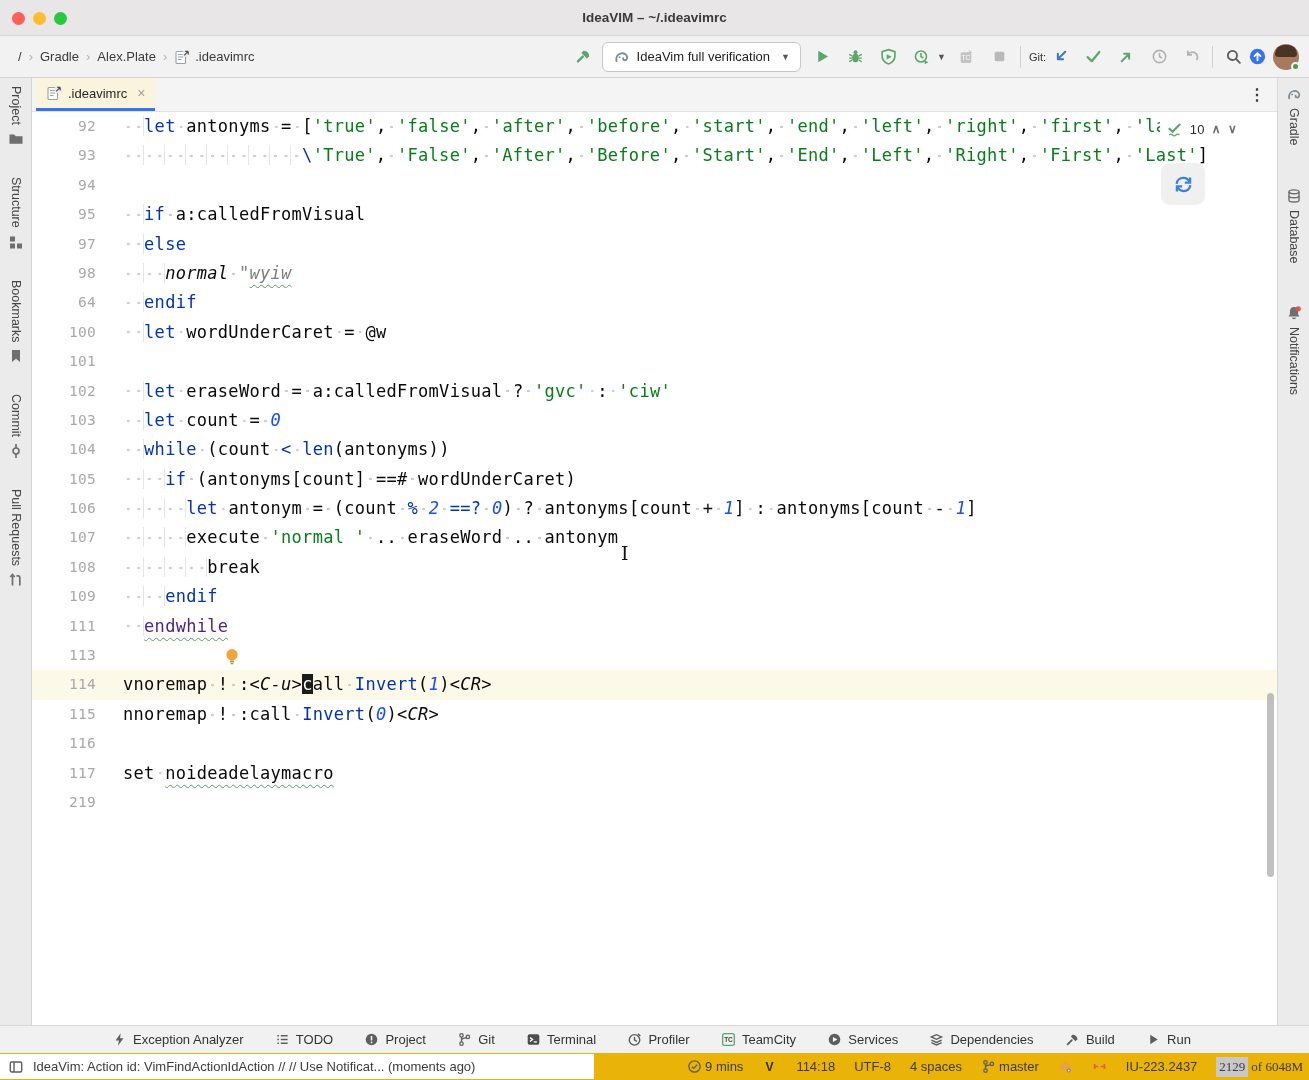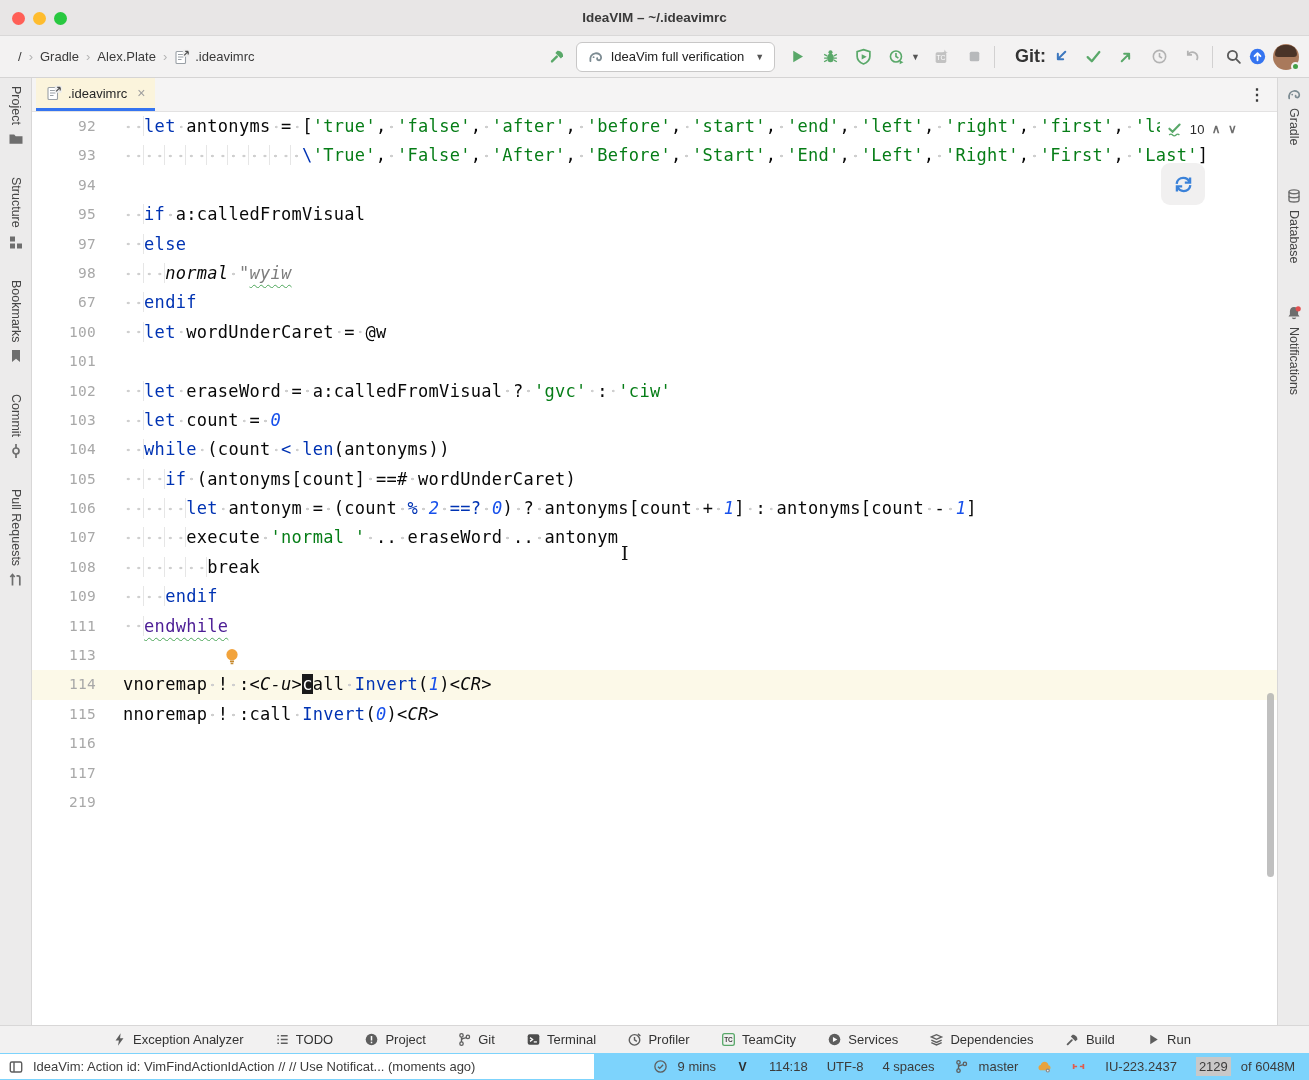--- a/index.html
+++ b/index.html
@@ -20,21 +20,21 @@
   .crumb{cursor:default;}
   .crumb-sep{color:#B3B3B3;font-size:13px;}
   .crumb-file{display:flex;align-items:center;gap:5px;}
   .tbi{width:24px;height:24px;display:inline-flex;align-items:center;justify-content:center;border-radius:4px;}
   .tbi svg{width:17px;height:17px;}
   .combo{display:flex;align-items:center;gap:7px;background:#FFFFFF;border:1px solid #C8C7C7;
     border-radius:6px;height:30px;padding:0 10px;margin:0 10px 0 6px;font-size:13px;color:#222;}
   .combo .carat{font-size:9px;color:#555;margin-left:4px;}
   .tgroup{display:flex;align-items:center;gap:9px;}
   .tdiv{width:1px;height:22px;background:#D2D1D1;margin:0 8px;}
-  .git-label{font-size:18px;font-weight:700;color:#333;margin-right:2px;margin-left:12px;}
+  .git-label{font-size:11px;font-weight:400;color:#333;margin-right:2px;}
   .avatar{width:26px;height:26px;border-radius:50%;position:relative;
     background:#A9795B;overflow:visible;margin-left:4px;}
   .avatar .hair{position:absolute;left:2px;top:1px;width:22px;height:12px;border-radius:11px 11px 4px 4px;background:#4A3428;}
   .avatar .dot{position:absolute;right:-1px;bottom:-1px;width:9px;height:9px;border-radius:50%;
     background:#43A047;border:2px solid #F3F2F2;}
   
   .main{position:absolute;left:0;top:78px;width:100%;height:947px;display:flex;}
   .stripe{width:32px;background:#ECEBEB;display:flex;flex-direction:column;align-items:center;font-size:12.5px;color:#454545;}
   .stripe.left{border-right:1px solid #D8D7D7;}
   .stripe.right{border-left:1px solid #D8D7D7;}
@@ -84,29 +84,29 @@
   .vscroll{position:absolute;right:3px;top:581px;width:7px;height:184px;border-radius:4px;background:#ABABAB;opacity:.75;}
   .mouse-ibeam{position:absolute;left:589px;top:430px;font-family:"DejaVu Serif",serif;
     font-size:19px;color:#111;text-shadow:0 0 2px #fff;}
   
   .toolbottom{position:absolute;left:0;top:1025px;width:100%;height:28px;background:#F2F1F1;
     border-top:1px solid #D8D7D7;display:flex;align-items:center;padding:0 118px 0 112px;
     justify-content:space-between;font-size:13px;color:#333;}
   .bt-item{display:flex;align-items:center;gap:6px;white-space:nowrap;}
   .bt-item svg{width:15px;height:15px;}
   
-  .statusbar{position:absolute;left:0;top:1053px;width:100%;height:27px;background:#7dd3fc;
-    display:flex;align-items:center;font-size:13px;color:#3c3c3c;padding-right:14px;}
+  .statusbar{position:absolute;left:0;top:1053px;width:100%;height:27px;background:#eab308;
+    display:flex;align-items:center;font-size:13px;color:#3c3c3c;padding-right:6px;}
   .status-pill{position:absolute;left:0;top:1px;width:594px;height:25px;background:#FFFFFF;
     display:flex;align-items:center;gap:9px;padding:0 10px 0 8px;overflow:hidden;white-space:nowrap;}
   .status-pill svg{flex:none;width:16px;height:16px;}
   .status-right{margin-left:auto;display:flex;align-items:center;gap:19px;}
-  .st-item{display:flex;align-items:center;gap:10px;white-space:nowrap;justify-content:space-between;}
+  .st-item{display:flex;align-items:center;gap:3px;white-space:nowrap;justify-content:space-between;}
   .st-item svg{width:15px;height:15px;}
-  .mem{display:flex;align-items:center;}
+  .mem{display:flex;align-items:center;font-family:Liberation Serif, serif;}
   .mem-used{background:#C9C8C8;padding:2px 3px;}
 </style>
 </head>
 <body>
 
 <div class="window">
 
   <div class="titlebar">
     <div class="lights">
       <span class="light red"></span>
@@ -311,40 +311,40 @@
       </div>
 
       <div class="editor" id="editor">
         <div id="code-lines">
             <div class="crow"><span class="ln">92</span><span class="lc"><span class="sp ind">  </span><span class="k">let</span><span class="sp"> </span><span class="p">antonyms</span><span class="sp"> </span><span class="p">=</span><span class="sp"> </span><span class="p">[</span><span class="s">'true'</span><span class="p">,</span><span class="sp"> </span><span class="s">'false'</span><span class="p">,</span><span class="sp"> </span><span class="s">'after'</span><span class="p">,</span><span class="sp"> </span><span class="s">'before'</span><span class="p">,</span><span class="sp"> </span><span class="s">'start'</span><span class="p">,</span><span class="sp"> </span><span class="s">'end'</span><span class="p">,</span><span class="sp"> </span><span class="s">'left'</span><span class="p">,</span><span class="sp"> </span><span class="s">'right'</span><span class="p">,</span><span class="sp"> </span><span class="s">'first'</span><span class="p">,</span><span class="sp"> </span><span class="s">'last'</span><span class="p">,</span></span></div>
             <div class="crow"><span class="ln">93</span><span class="lc"><span class="sp ind">                 </span><span class="k">\</span><span class="s">'True'</span><span class="p">,</span><span class="sp"> </span><span class="s">'False'</span><span class="p">,</span><span class="sp"> </span><span class="s">'After'</span><span class="p">,</span><span class="sp"> </span><span class="s">'Before'</span><span class="p">,</span><span class="sp"> </span><span class="s">'Start'</span><span class="p">,</span><span class="sp"> </span><span class="s">'End'</span><span class="p">,</span><span class="sp"> </span><span class="s">'Left'</span><span class="p">,</span><span class="sp"> </span><span class="s">'Right'</span><span class="p">,</span><span class="sp"> </span><span class="s">'First'</span><span class="p">,</span><span class="sp"> </span><span class="s">'Last'</span><span class="p">]</span></span></div>
             <div class="crow"><span class="ln">94</span><span class="lc"></span></div>
             <div class="crow"><span class="ln">95</span><span class="lc"><span class="sp ind">  </span><span class="k">if</span><span class="sp"> </span><span class="p">a:calledFromVisual</span></span></div>
             <div class="crow"><span class="ln">97</span><span class="lc"><span class="sp ind">  </span><span class="k">else</span></span></div>
             <div class="crow"><span class="ln">98</span><span class="lc"><span class="sp ind">    </span><span class="i">normal</span><span class="sp"> </span><span class="g">"</span><span class="gw">wyiw</span></span></div>
-            <div class="crow"><span class="ln">67</span><span class="lc"><span class="sp ind">  </span><span class="k">endif</span></span></div>
+            <div class="crow"><span class="ln">64</span><span class="lc"><span class="sp ind">  </span><span class="k">endif</span></span></div>
             <div class="crow"><span class="ln">100</span><span class="lc"><span class="sp ind">  </span><span class="k">let</span><span class="sp"> </span><span class="p">wordUnderCaret</span><span class="sp"> </span><span class="p">=</span><span class="sp"> </span><span class="p">@w</span></span></div>
             <div class="crow"><span class="ln">101</span><span class="lc"></span></div>
             <div class="crow"><span class="ln">102</span><span class="lc"><span class="sp ind">  </span><span class="k">let</span><span class="sp"> </span><span class="p">eraseWord</span><span class="sp"> </span><span class="p">=</span><span class="sp"> </span><span class="p">a:calledFromVisual</span><span class="sp"> </span><span class="p">?</span><span class="sp"> </span><span class="s">'gvc'</span><span class="sp"> </span><span class="p">:</span><span class="sp"> </span><span class="s">'ciw'</span></span></div>
             <div class="crow"><span class="ln">103</span><span class="lc"><span class="sp ind">  </span><span class="k">let</span><span class="sp"> </span><span class="p">count</span><span class="sp"> </span><span class="p">=</span><span class="sp"> </span><span class="n">0</span></span></div>
             <div class="crow"><span class="ln">104</span><span class="lc"><span class="sp ind">  </span><span class="k">while</span><span class="sp"> </span><span class="p">(count</span><span class="sp"> </span><span class="op">&lt;</span><span class="sp"> </span><span class="f">len</span><span class="p">(antonyms))</span></span></div>
             <div class="crow"><span class="ln">105</span><span class="lc"><span class="sp ind">    </span><span class="k">if</span><span class="sp"> </span><span class="p">(antonyms[count]</span><span class="sp"> </span><span class="p">==#</span><span class="sp"> </span><span class="p">wordUnderCaret)</span></span></div>
             <div class="crow"><span class="ln">106</span><span class="lc"><span class="sp ind">      </span><span class="k">let</span><span class="sp"> </span><span class="p">antonym</span><span class="sp"> </span><span class="p">=</span><span class="sp"> </span><span class="p">(count</span><span class="sp"> </span><span class="op">%</span><span class="sp"> </span><span class="n">2</span><span class="sp"> </span><span class="op">==?</span><span class="sp"> </span><span class="n">0</span><span class="p">)</span><span class="sp"> </span><span class="p">?</span><span class="sp"> </span><span class="p">antonyms[count</span><span class="sp"> </span><span class="p">+</span><span class="sp"> </span><span class="n">1</span><span class="p">]</span><span class="sp"> </span><span class="p">:</span><span class="sp"> </span><span class="p">antonyms[count</span><span class="sp"> </span><span class="p">-</span><span class="sp"> </span><span class="n">1</span><span class="p">]</span></span></div>
             <div class="crow"><span class="ln">107</span><span class="lc"><span class="sp ind">      </span><span class="p">execute</span><span class="sp"> </span><span class="s">'normal '</span><span class="sp"> </span><span class="p">..</span><span class="sp"> </span><span class="p">eraseWord</span><span class="sp"> </span><span class="p">..</span><span class="sp"> </span><span class="p">antonym</span></span></div>
             <div class="crow"><span class="ln">108</span><span class="lc"><span class="sp ind">        </span><span class="p">break</span></span></div>
             <div class="crow"><span class="ln">109</span><span class="lc"><span class="sp ind">    </span><span class="k">endif</span></span></div>
             <div class="crow"><span class="ln">111</span><span class="lc"><span class="sp ind">  </span><span class="kw">endwhile</span></span></div>
             <div class="crow"><span class="ln">113</span><span class="lc"><span class="bulb-abs"><svg viewBox="0 0 16 16" xmlns="http://www.w3.org/2000/svg">
                     <circle cx="8" cy="6.8" r="5" fill="#F2A33C"></circle>
                     <path d="M6.2 12.8 H9.8 M6.8 14.6 H9.2" stroke="#C68A2F" stroke-width="1.4"></path>
                   </svg></span></span></div>
             <div class="crow cur"><span class="ln">114</span><span class="lc"><span class="p">vnoremap</span><span class="sp"> </span><span class="p">!</span><span class="sp"> </span><span class="p">:</span><span class="i">&lt;C-u&gt;</span><span class="c">c</span><span class="p">all</span><span class="sp"> </span><span class="f">Invert</span><span class="p">(</span><span class="n">1</span><span class="p">)</span><span class="i">&lt;CR&gt;</span></span></div>
             <div class="crow"><span class="ln">115</span><span class="lc"><span class="p">nnoremap</span><span class="sp"> </span><span class="p">!</span><span class="sp"> </span><span class="p">:call</span><span class="sp"> </span><span class="f">Invert</span><span class="p">(</span><span class="n">0</span><span class="p">)</span><span class="i">&lt;CR&gt;</span></span></div>
             <div class="crow"><span class="ln">116</span><span class="lc"></span></div>
-            <div class="crow"><span class="ln">117</span></div>
+            <div class="crow"><span class="ln">117</span><span class="lc"><span class="p">set</span><span class="sp"> </span><span class="w">noideadelaymacro</span></span></div>
             <div class="crow"><span class="ln">219</span><span class="lc"></span></div>
           </div>
 
         <div class="insp">
           <span style="display:inline-flex;">
               <svg viewBox="0 0 16 16" xmlns="http://www.w3.org/2000/svg">
                 <path d="M3.2 7.2 L6.2 10.2 L12.8 3.4" stroke="#59A869" stroke-width="2" fill="none" stroke-linecap="round"></path>
                 <path d="M3 13.2 q1.6 -1.6 3.2 0 q1.6 1.6 3.2 0 q1.6 -1.6 3.2 0" stroke="#59A869" stroke-width="1.3" fill="none"></path>
               </svg>
             </span>

